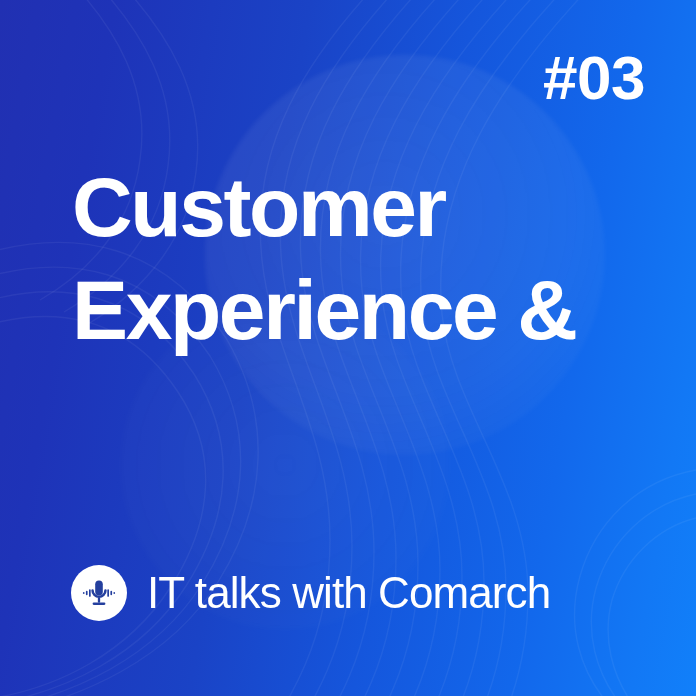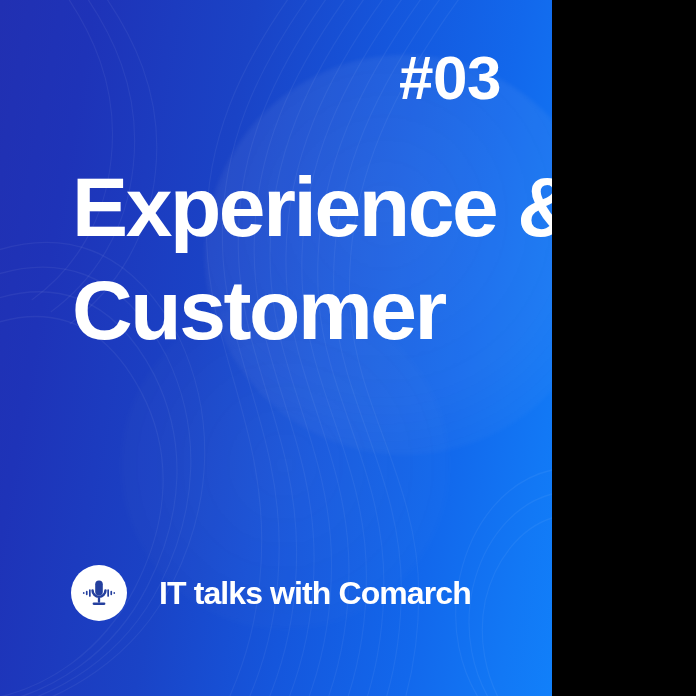--- a/index.html
+++ b/index.html
@@ -3,21 +3,21 @@
 <meta charset="utf-8">
 <title>Podcast Cover</title>
 <style>
   html, body {
     margin: 0;
     padding: 0;
     background: #000;
   }
   #cover {
     position: relative;
-    width: 552px;
+    width: 696px;
     height: 696px;
     overflow: hidden;
     font-family: "Liberation Sans", sans-serif;
     -webkit-font-smoothing: antialiased;
   }
 
   
   .bg-gradient {
     position: absolute;
     inset: 0;
@@ -114,24 +114,24 @@
     height: 56px;
     border-radius: 50%;
     background: #ffffff;
     display: flex;
     align-items: center;
     justify-content: center;
     flex: 0 0 auto;
   }
   .mic-badge svg { display: block; }
   .show-name {
-    margin-left: 32px;
+    margin-left: 20px;
     color: #ffffff;
-    font-size: 32px;
-    font-weight: bold;
+    font-size: 44px;
+    font-weight: normal;
     letter-spacing: -0.9px;
     line-height: 1;
     white-space: nowrap;
   }
 </style>
 </head>
 <body>
 
 <div id="cover">
 
@@ -169,22 +169,22 @@
         <path d="M60,-30 C120,30 150,90 140,160 C132,220 96,268 40,300"></path>
         <path d="M84,-30 C146,32 178,94 168,166 C160,228 122,278 64,312"></path>
         <path d="M108,-30 C172,34 206,98 196,172 C188,236 148,288 88,324"></path>
       </g>
     </svg>
   </div>
 
   <div class="episode">#03</div>
 
   <div class="title-block">
+    <div class="title-line">Customer</div>
     <div class="title-line">Experience &amp;</div>
-    <div class="title-line">Customer</div>
   </div>
 
   <div class="footer">
     <div class="mic-badge">
       <svg width="38" height="38" viewBox="0 0 38 38">
         <g fill="#243F9E">
 
           <rect x="15.2" y="6.4" width="7.6" height="15.2" rx="3.8"></rect>
 
           <path d="M11.3,16.4 a1.25,1.25 0 0 1 2.5,0 a5.2,5.2 0 0 0 10.4,0 a1.25,1.25 0 0 1 2.5,0 a7.7,7.7 0 0 1 -15.4,0 Z"></path>

